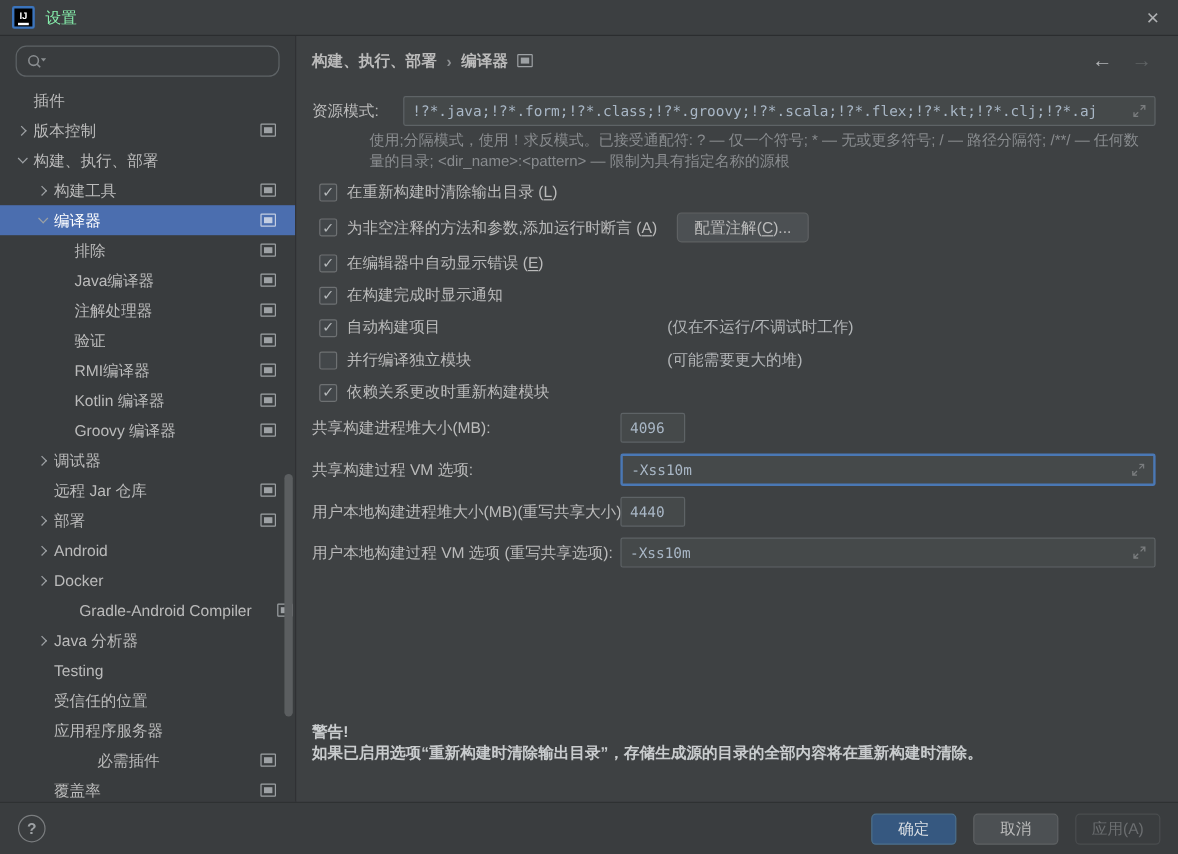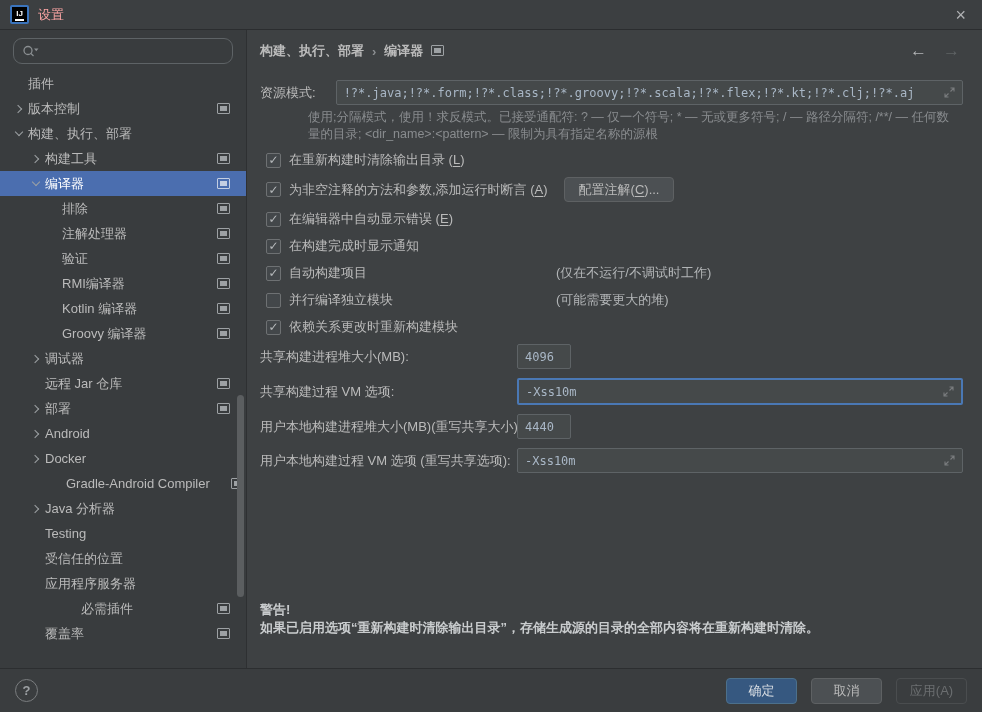--- a/index.html
+++ b/index.html
@@ -9,21 +9,21 @@
     width: 982px; height: 712px; position: relative;
     background: #3E4143; color:#BBBBBB; font-size:13px;
     display:flex; flex-direction:column; overflow:hidden;
   }
   
   .titlebar { height:30px; flex:none; background:#3C3F41; border-bottom:1px solid #2B2D2F;
     display:flex; align-items:center; padding:0 10px; }
   .logo { width:19px; height:19px; background:#000; border:2px solid #3B74BC; border-radius:2px;
     display:flex; align-items:center; justify-content:center; margin-right:9px; }
   .logo span { color:#fff; font-size:8px; font-weight:bold; border-bottom:2px solid #fff; line-height:9px; padding:0 1px 1px 1px;}
-  .win-title { color:#fca5a5; }
+  .win-title { color:#86efac; }
   .close { margin-left:auto; color:#AFB1B3; font-size:18px; line-height:18px; cursor:default; padding:0 6px;}
   
   .main { flex:1; display:flex; min-height:0; }
   .sidebar { width:247px; flex:none; background:#393C3E; border-right:1px solid #2E3032; position:relative; overflow:hidden;}
   .search { margin:8px 13px 0 13px; height:26px; border:1px solid #5E6366; border-radius:9px;
     display:flex; align-items:center; padding:0 8px; gap:4px; background:#393C3E;}
   .search input { flex:1; background:transparent; border:none; outline:none; color:#BBBBBB; font-size:13px; min-width:0;}
   .tree { margin-top:7px; }
   .tree-row { height:25px; display:flex; align-items:center; cursor:default; }
   .tree-row.selected { background:#4B6EAF; color:#FFFFFF; }
@@ -128,20 +128,25 @@
             <span class="tree-label">编译器</span>
             <span class="jump"></span>
           </div>
           <div class="tree-row" style="padding-left: 44px;">
             <span class="chev none"></span>
             <span class="tree-label">排除</span>
             <span class="jump"></span>
           </div>
           <div class="tree-row" style="padding-left: 44px;">
             <span class="chev none"></span>
+            <span class="tree-label">Java编译器</span>
+            <span class="jump"></span>
+          </div>
+          <div class="tree-row" style="padding-left: 44px;">
+            <span class="chev none"></span>
             <span class="tree-label">注解处理器</span>
             <span class="jump"></span>
           </div>
           <div class="tree-row" style="padding-left: 44px;">
             <span class="chev none"></span>
             <span class="tree-label">验证</span>
             <span class="jump"></span>
           </div>
           <div class="tree-row" style="padding-left: 44px;">
             <span class="chev none"></span>

